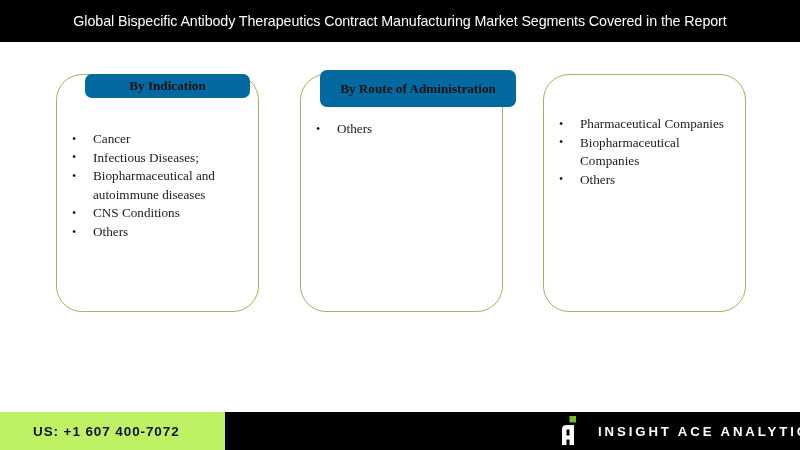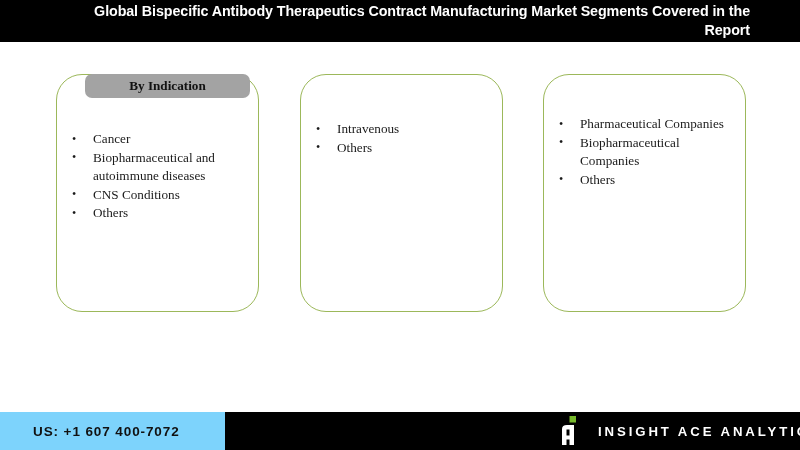--- a/index.html
+++ b/index.html
@@ -23,24 +23,24 @@
     width: 800px;
     height: 42px;
     background: #000000;
     display: flex;
     align-items: center;
     justify-content: center;
   }
   .title-text {
     color: #ffffff;
     font-family: "Liberation Sans", sans-serif;
-    font-weight: bold;
+    font-weight: normal;
     font-size: 14.3px;
     line-height: 19px;
-    text-align: right;
+    text-align: center;
     letter-spacing: -0.1px;
     width: 700px;
   }
 
   
   .canvas {
     position: absolute;
     left: 0;
     top: 42px;
     width: 800px;
@@ -55,21 +55,21 @@
     border-radius: 26px;
     background: #ffffff;
   }
   .card-1 { left: 56px;  top: 32px; width: 203px; height: 238px; }
   .card-2 { left: 300px; top: 32px; width: 203px; height: 238px; }
   .card-3 { left: 543px; top: 32px; width: 203px; height: 238px; }
 
   .badge {
     position: absolute;
     box-sizing: border-box;
-    background: #a3a3a3;
+    background: #0369a1;
     border-radius: 7px;
     display: flex;
     align-items: center;
     justify-content: center;
     text-align: center;
     color: #111111;
     font-family: "Liberation Serif", serif;
     font-weight: bold;
     font-size: 13.2px;
     line-height: 16px;
@@ -116,21 +116,21 @@
     width: 800px;
     height: 38px;
     background: #000000;
   }
   .footer-phone-block {
     position: absolute;
     left: 0;
     top: 0;
     width: 225px;
     height: 38px;
-    background: #7dd3fc;
+    background: #bef264;
     display: flex;
     align-items: center;
   }
   .footer-phone-text {
     color: #111111;
     font-family: "Liberation Sans", sans-serif;
     font-weight: bold;
     font-size: 13.5px;
     letter-spacing: 0.9px;
     padding-left: 33px;
@@ -165,28 +165,29 @@
 <div class="title-bar">
   <div class="title-text">Global Bispecific Antibody Therapeutics Contract Manufacturing Market Segments Covered in the Report</div>
 </div>
 
 <div class="canvas">
 
   <div class="card card-1"></div>
   <div class="badge badge-1">By Indication</div>
   <ul class="card-list list-1">
     <li>Cancer</li>
+    <li>Infectious Diseases;</li>
     <li>Biopharmaceutical and autoimmune diseases</li>
     <li>CNS Conditions</li>
     <li>Others</li>
   </ul>
 
   <div class="card card-2"></div>
+  <div class="badge badge-2">By Route of Administration</div>
   <ul class="card-list list-2">
-    <li>Intravenous</li>
     <li>Others</li>
   </ul>
 
   <div class="card card-3"></div>
   <ul class="card-list list-3">
     <li>Pharmaceutical Companies</li>
     <li>Biopharmaceutical Companies</li>
     <li>Others</li>
   </ul>
 

